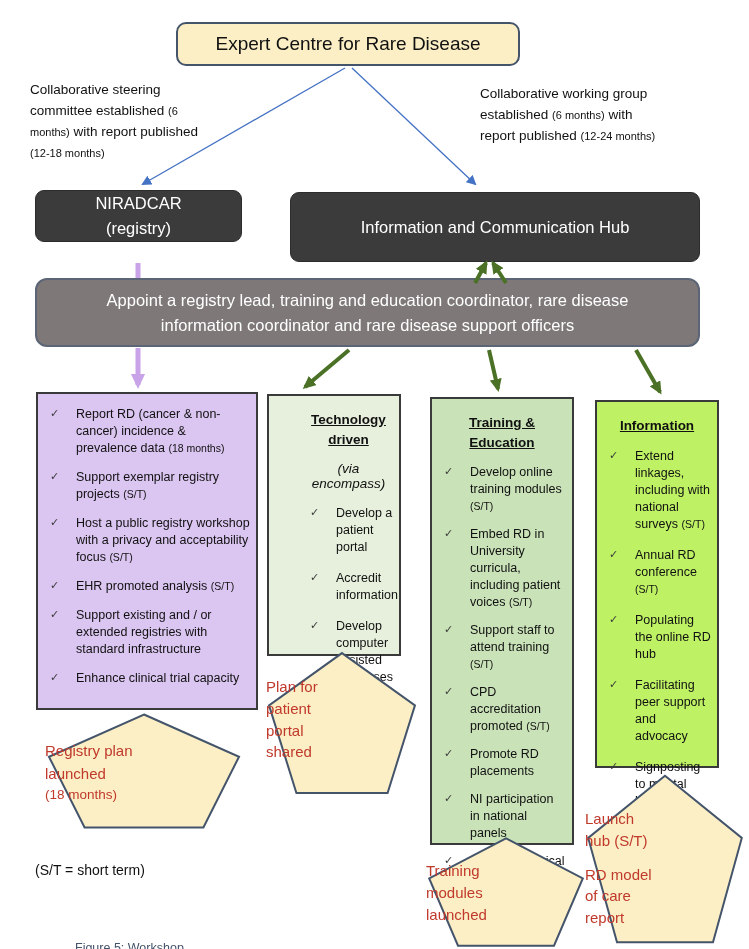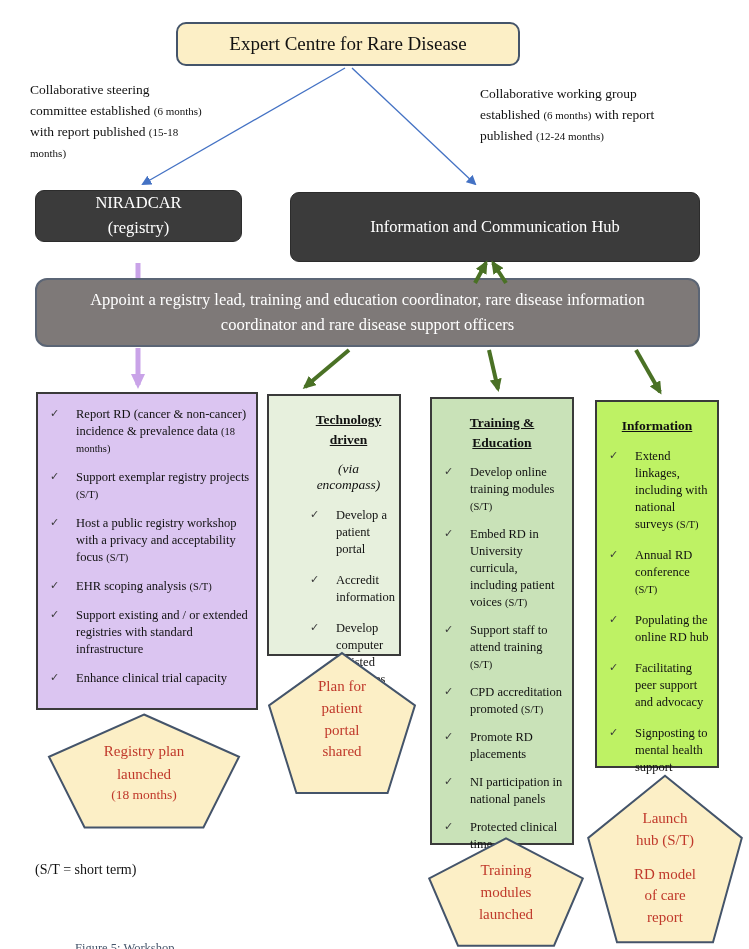--- a/index.html
+++ b/index.html
@@ -1,19 +1,19 @@
 <!DOCTYPE html>
 <html><head>
 <meta charset="utf-8">
 <style>
   html,body { margin:0; padding:0; }
   #app {
     position:relative; width:749px; height:949px;
     background:#ffffff; overflow:hidden;
-    font-family:Liberation Serif, serif;
+    font-family:Liberation Sans, sans-serif;
     color:#1a1a1a;
   }
   .abs { position:absolute; box-sizing:border-box; }
 
   
   #top-box {
     left:176px; top:22px; width:344px; height:44px;
     background:#FCEFC6; border:2px solid #44546A; border-radius:10px;
     display:flex; align-items:center; justify-content:center;
     font-size:19px; color:#111;
@@ -62,21 +62,21 @@
   #col-training .item { margin-bottom:11px; }
   #col-information .item { margin-bottom:14px; }
   .chk { width:26px; flex:none; font-size:11px; color:#3a3a3a; padding-top:1px; }
   .itx { flex:1; font-size:12.5px; line-height:1.36; color:#111; }
   .n { font-size:10.5px; }
 
   
   .pent { position:absolute; }
   .pent svg { position:absolute; left:0; top:0; width:100%; height:100%; }
   .ptext {
-    position:relative; text-align:center; color:#C0392B;
+    position:relative; text-align:left; color:#C0392B;
     font-size:15px; line-height:1.6;
   }
   #pent-registry { left:45px;  top:712px; width:198px; height:118px; }
   #pent-registry .ptext { padding-top:28px; line-height:1.5; }
   #pent-portal   { left:266px; top:650px; width:152px; height:146px; }
   #pent-portal .ptext { padding-top:26px; line-height:1.45; }
   #pent-training { left:426px; top:836px; width:160px; height:112px; }
   #pent-training .ptext { padding-top:24px; line-height:1.45; }
   #pent-hub      { left:585px; top:772px; width:160px; height:174px; }
   #pent-hub .ptext { padding-top:36px; line-height:1.45; }
@@ -90,21 +90,21 @@
 </style>
 </head>
 <body>
 
 <div id="app">
 
   <div class="abs" id="top-box">
     <span>Expert Centre for Rare Disease</span>
   </div>
 
-  <div class="abs ann" id="ann-left"><span>Collaborative steering committee established </span><span class="sm">(6 months)</span><span> with report published </span><span class="sm">(15-18 months)</span></div>
+  <div class="abs ann" id="ann-left"><span>Collaborative steering committee established </span><span class="sm">(6 months)</span><span> with report published </span><span class="sm">(12-18 months)</span></div>
 
   <div class="abs ann" id="ann-right"><span>Collaborative working group established </span><span class="sm">(6 months)</span><span> with report published </span><span class="sm">(12-24 months)</span></div>
 
   <div class="abs dark-box" id="niradcar-box">
     <div>NIRADCAR</div>
     <div>(registry)</div>
   </div>
   <div class="abs dark-box" id="hub-box">
     <div>Information and Communication Hub</div>
   </div>
@@ -121,21 +121,21 @@
     <div class="item">
         <span class="chk">✓</span>
         <span class="itx"><span>Support exemplar registry projects</span> <span class="n">(S/T)</span></span>
       </div>
     <div class="item">
         <span class="chk">✓</span>
         <span class="itx"><span>Host a public registry workshop with a privacy and acceptability focus</span> <span class="n">(S/T)</span></span>
       </div>
     <div class="item">
         <span class="chk">✓</span>
-        <span class="itx"><span>EHR scoping analysis</span> <span class="n">(S/T)</span></span>
+        <span class="itx"><span>EHR promoted analysis</span> <span class="n">(S/T)</span></span>
       </div>
     <div class="item">
         <span class="chk">✓</span>
         <span class="itx"><span>Support existing and / or extended registries with standard infrastructure</span></span>
       </div>
     <div class="item">
         <span class="chk">✓</span>
         <span class="itx"><span>Enhance clinical trial capacity</span></span>
       </div>
   </div>

